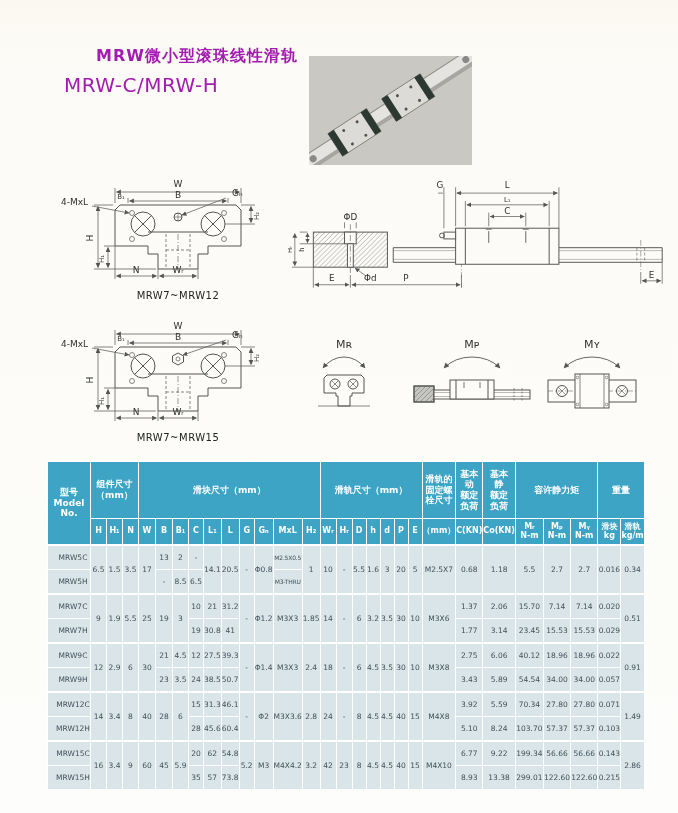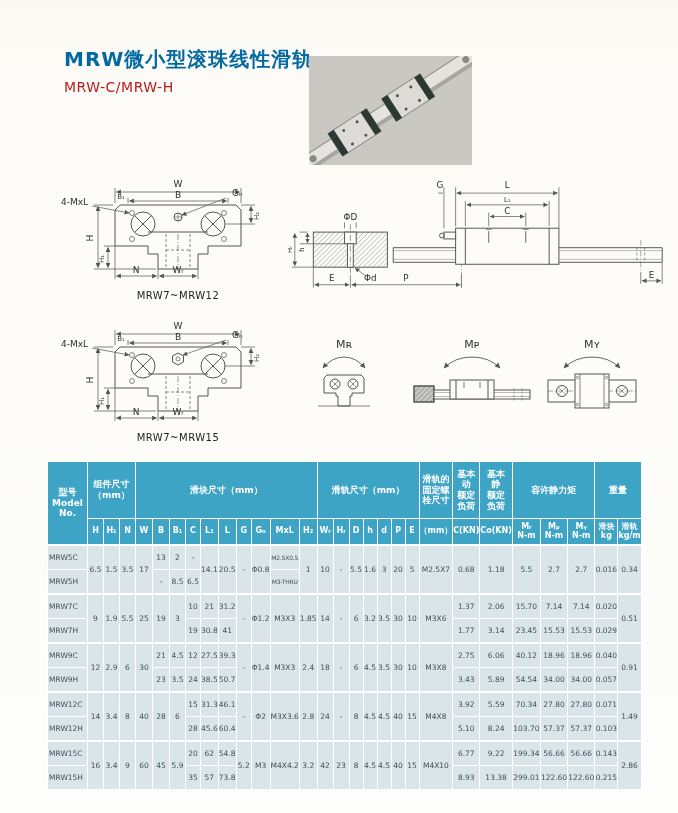--- a/index.html
+++ b/index.html
@@ -2,40 +2,40 @@
 <html><head>
 <meta charset="utf-8">
 <style>
   html,body{margin:0;padding:0;}
   body{
     width:678px;height:813px;position:relative;overflow:hidden;
     background:linear-gradient(180deg,#fbf8f0 0%,#fcfbf7 8%,#fdfdfb 100%);
     font-family:"DejaVu Sans","Liberation Sans",sans-serif;
   }
   .title-block{position:absolute;left:64px;top:46px;}
-  .title{font-size:20px;font-weight:bold;color:#0369a1;letter-spacing:1px;}
-  .subtitle{font-size:14px;color:#b91c1c;margin-top:6px;letter-spacing:0.5px;}
+  .title{font-size:16px;font-weight:bold;color:#a21caf;letter-spacing:1px;margin-left:32px;}
+  .subtitle{font-size:20px;color:#a21caf;margin-top:6px;letter-spacing:0.5px;}
   .photo{position:absolute;left:309px;top:56px;}
   .d1{position:absolute;left:58px;top:172px;}
   .d2{position:absolute;left:288px;top:170px;}
   .d3{position:absolute;left:58px;top:314px;}
   .d4{position:absolute;left:292px;top:330px;}
   svg text{fill:#2f2f2f;font-size:9px;font-family:"DejaVu Sans",sans-serif;}
   svg text.sm{font-size:7px;}
   svg text.cap{font-size:10px;fill:#222;letter-spacing:0.5px;}
   svg text.mlbl{font-size:11px;fill:#333;}
   .spec{position:absolute;left:47px;top:461px;border-collapse:collapse;table-layout:fixed;}
   .spec th,.spec td{border:1px solid #ffffff;padding:0;}
   .spec th.gh{background:#3da4c6;color:#fff;font-size:9px;font-weight:700;
     white-space:pre-line;line-height:1.18;text-align:center;vertical-align:middle;height:56px;}
   .spec th.sh{background:#3da4c6;color:#fff;font-size:8px;font-weight:700;
     white-space:pre-line;line-height:1.1;text-align:center;vertical-align:middle;height:25px;}
   .spec td{background:#d9e5e9;color:#41525a;font-size:7.5px;text-align:center;
     vertical-align:middle;height:23px;white-space:nowrap;}
-  .spec td.model{text-align:left;padding-left:1px;}
+  .spec td.model{text-align:center;padding-left:8px;}
   .spec td.tiny{font-size:6px;letter-spacing:-0.2px;}
   .spec tr.pair-start td{border-top:2px solid #ffffff;}
 </style>
 </head>
 <body>
 
 <div class="title-block">
   <div class="title">MRW微小型滚珠线性滑轨</div>
   <div class="subtitle">MRW-C/MRW-H</div>
 </div>
@@ -501,21 +501,21 @@
         <td rowspan="2">4.5</td>
         <td rowspan="2">3.5</td>
         <td rowspan="2">30</td>
         <td rowspan="2">10</td>
         <td rowspan="2">M3X8</td>
         <td>2.75</td>
         <td>6.06</td>
         <td>40.12</td>
         <td>18.96</td>
         <td>18.96</td>
-        <td>0.040</td>
+        <td>0.022</td>
         <td rowspan="2">0.91</td>
       </tr>
       <tr>
         <td class="model">MRW9H</td>
         <td>23</td>
         <td>3.5</td>
         <td>24</td>
         <td>38.5</td>
         <td>50.7</td>
         <td>3.43</td>

